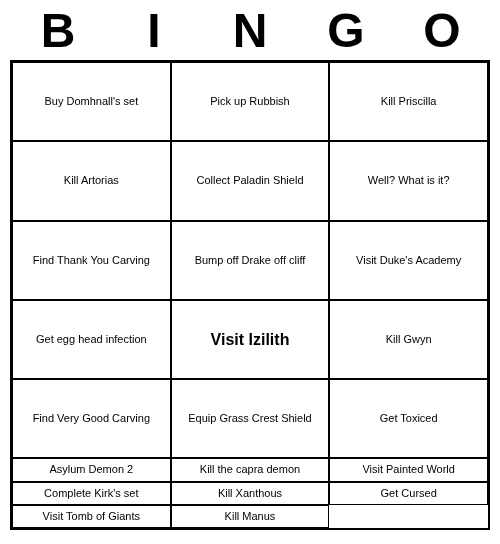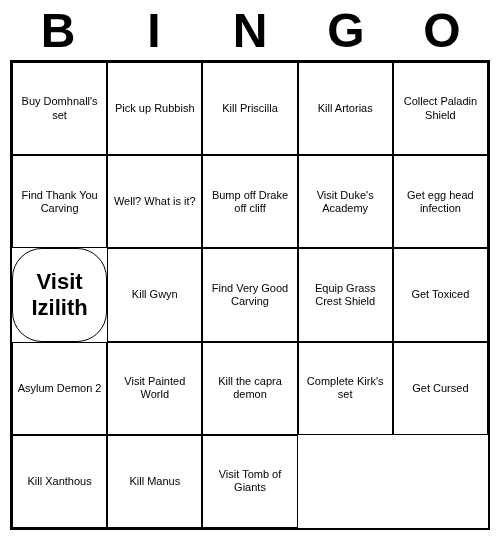--- a/index.html
+++ b/index.html
@@ -22,72 +22,71 @@
     }
     .bingo-letter {
       font-size: 48px;
       font-weight: bold;
       color: #000;
       width: 88px;
       text-align: center;
     }
     .bingo-grid {
       display: grid;
-      grid-template-columns: repeat(5, 1fr);
+      grid-template-columns: repeat(3, 1fr);
       grid-template-rows: repeat(5, 1fr);
       width: 480px;
       height: 470px;
       border: 2px solid #000;
     }
     .bingo-cell {
       border: 1px solid #000;
       display: flex;
       align-items: center;
       justify-content: center;
       text-align: center;
       padding: 4px;
       font-size: 11px;
       line-height: 1.2;
       color: #000;
       background: #fff;
     }
     .bingo-cell.large-text {
-      font-size: 22px;
+      font-size: 16px;
       font-weight: bold;
-      border-radius: 30px;
     }
   </style>
 </head>
 <body>
 
 <div class="bingo-header">
   <span class="bingo-letter">B</span>
   <span class="bingo-letter">I</span>
   <span class="bingo-letter">N</span>
   <span class="bingo-letter">G</span>
   <span class="bingo-letter">O</span>
 </div>
 
 <div class="bingo-grid" id="grid">
 <div class="bingo-cell">Buy Domhnall's set</div>
     <div class="bingo-cell">Pick up Rubbish</div>
     <div class="bingo-cell">Kill Priscilla</div>
     <div class="bingo-cell">Kill Artorias</div>
     <div class="bingo-cell">Collect Paladin Shield</div>
+    <div class="bingo-cell">Well? What is it?</div>
     <div class="bingo-cell">Find Thank You Carving</div>
-    <div class="bingo-cell">Well? What is it?</div>
     <div class="bingo-cell">Bump off Drake off cliff</div>
     <div class="bingo-cell">Visit Duke's Academy</div>
     <div class="bingo-cell">Get egg head infection</div>
     <div class="bingo-cell large-text">Visit Izilith</div>
     <div class="bingo-cell">Kill Gwyn</div>
     <div class="bingo-cell">Find Very Good Carving</div>
     <div class="bingo-cell">Equip Grass Crest Shield</div>
     <div class="bingo-cell">Get Toxiced</div>
     <div class="bingo-cell">Asylum Demon 2</div>
+    <div class="bingo-cell">Kill the capra demon</div>
     <div class="bingo-cell">Visit Painted World</div>
-    <div class="bingo-cell">Kill the capra demon</div>
     <div class="bingo-cell">Complete Kirk's set</div>
+    <div class="bingo-cell">Kill Xanthous</div>
     <div class="bingo-cell">Get Cursed</div>
-    <div class="bingo-cell">Kill Xanthous</div>
+    <div class="bingo-cell">Visit Tomb of Giants</div>
     <div class="bingo-cell">Kill Manus</div>
-    <div class="bingo-cell">Visit Tomb of Giants</div>
   </div>
 
 </body></html>

